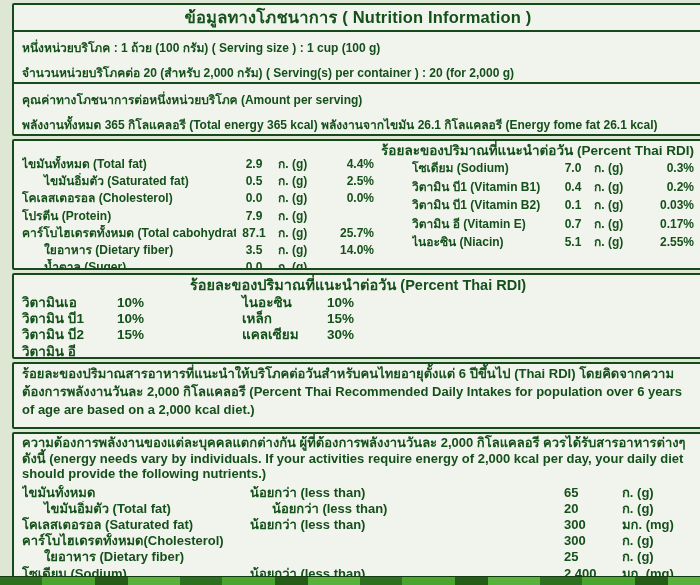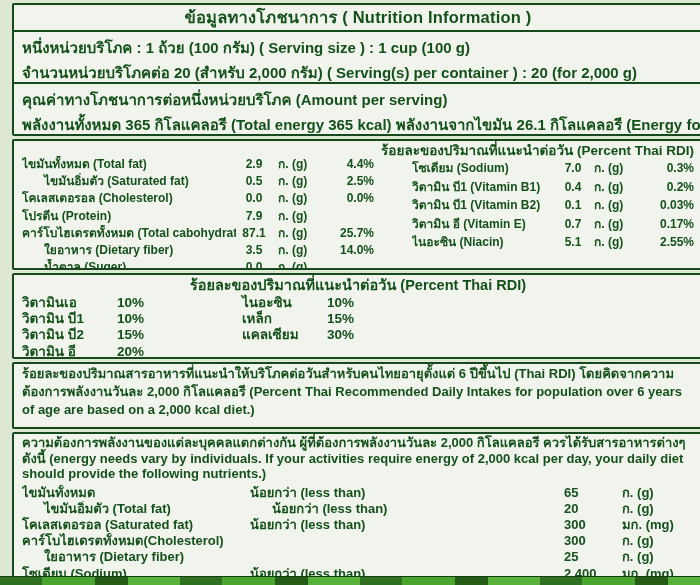--- a/index.html
+++ b/index.html
@@ -13,21 +13,21 @@
     position:absolute;left:8px;top:0;width:700px;height:577px;
     box-sizing:border-box;padding:3px 4px 0 4px;
     display:flex;flex-direction:column;gap:3px;
   }
   .box{
     background:#f1f4ed;border:2px solid #16491c;border-radius:2px;
     box-sizing:border-box;padding:1px 8px;overflow:hidden;flex:0 0 auto;
   }
   .divider{border-top:2px solid #16491c;margin:1px -8px;}
   .title-row{text-align:center;font-size:16.5px;line-height:23px;letter-spacing:.2px;}
-  .line{font-size:15px;line-height:16.5px;white-space:nowrap;margin-top:8px;}
+  .line{font-size:12px;line-height:16.5px;white-space:nowrap;margin-top:8px;}
   
   .box-nutrients{height:131px;display:flex;padding-top:2px;}
   .nt-left{width:352px;padding-top:13px;box-sizing:border-box;}
   .nt-right{flex:1;}
   .nt-header{font-size:13.5px;line-height:16px;text-align:right;white-space:nowrap;}
   .nrow{display:flex;font-size:12px;line-height:17.2px;white-space:nowrap;}
   .nt-right .nrow{line-height:18.6px;padding-left:38px;}
   .nrow .lbl{flex:1;overflow:hidden;}
   .nrow .lbl.indent{padding-left:22px;}
   .nrow .amt{width:36px;text-align:center;}
@@ -171,21 +171,20 @@
       <span class="c4">15%</span>
     </div>
     <div class="grow">
       <span class="c1">วิตามิน บี2</span>
       <span class="c2">15%</span>
       <span class="c3">แคลเซียม</span>
       <span class="c4">30%</span>
     </div>
     <div class="grow">
       <span class="c1">วิตามิน อี</span>
-      <span class="c2">20%</span>
       <span class="c3"></span>
       <span class="c4"></span>
     </div>
   </div>
 
   <div class="box box-note">
     <span>ร้อยละของปริมาณสารอาหารที่แนะนำให้บริโภคต่อวันสำหรับคนไทยอายุตั้งแต่ 6 ปีขึ้นไป (Thai RDI) โดยคิดจากความต้องการพลังงานวันละ 2,000 กิโลแคลอรี (Percent Thai Recommended Daily Intakes for population over 6 years of age are based on a 2,000 kcal diet.)</span>
   </div>
 
   <div class="box box-needs">

